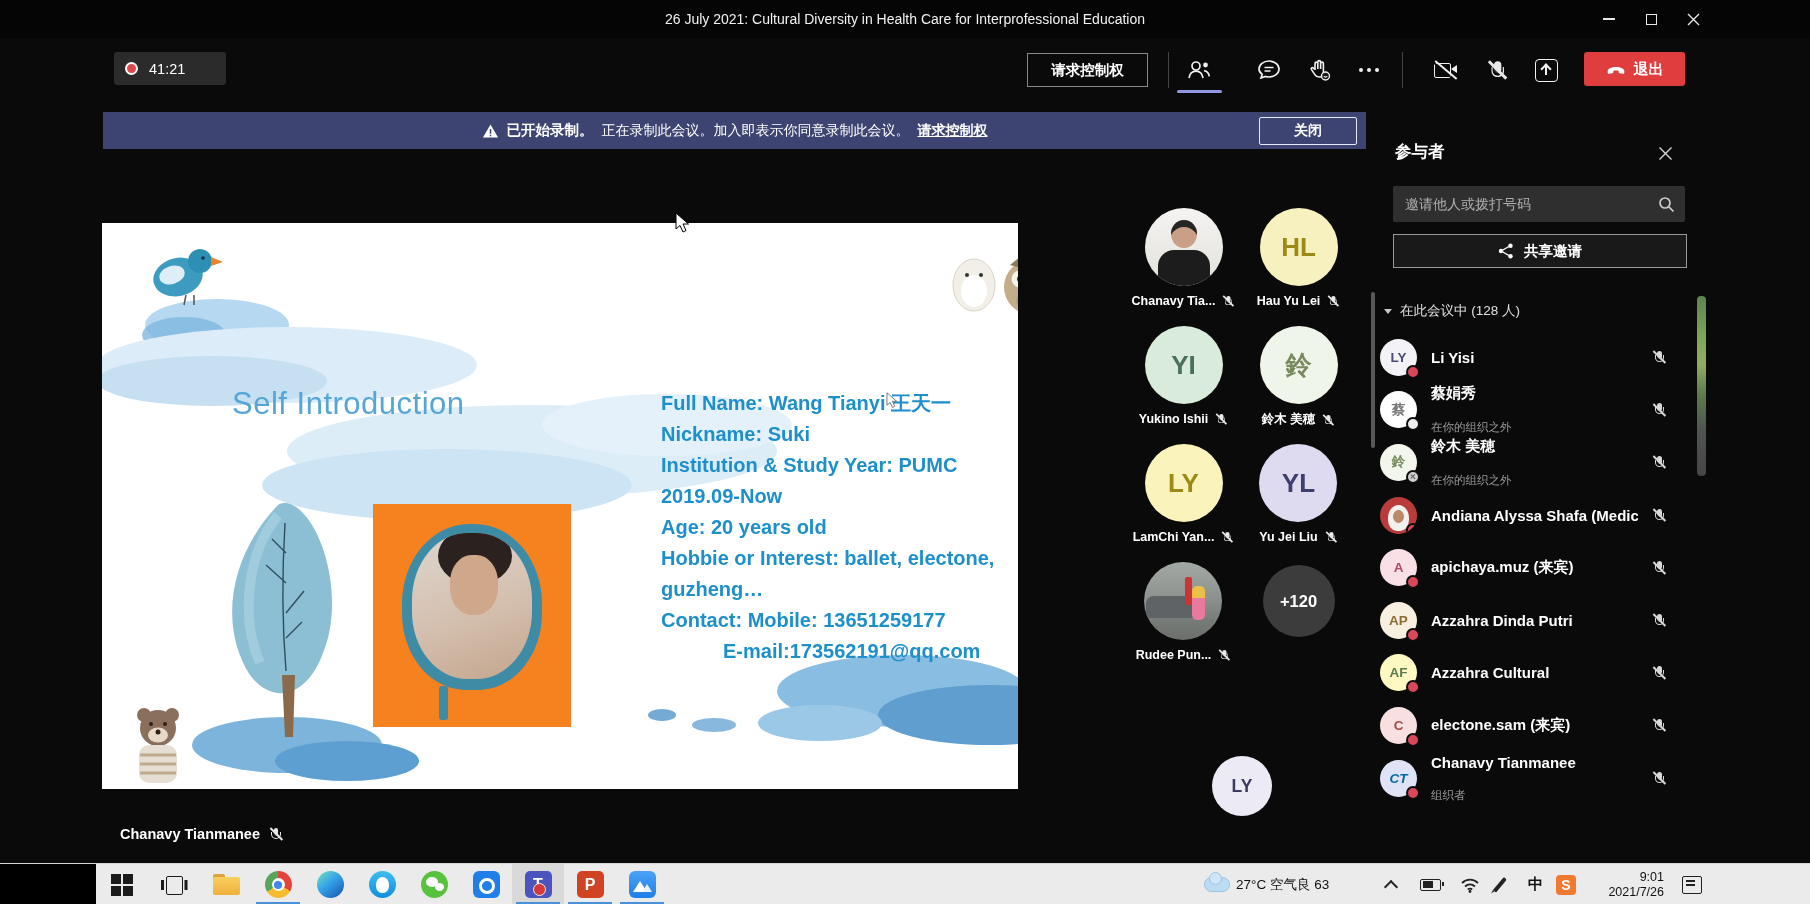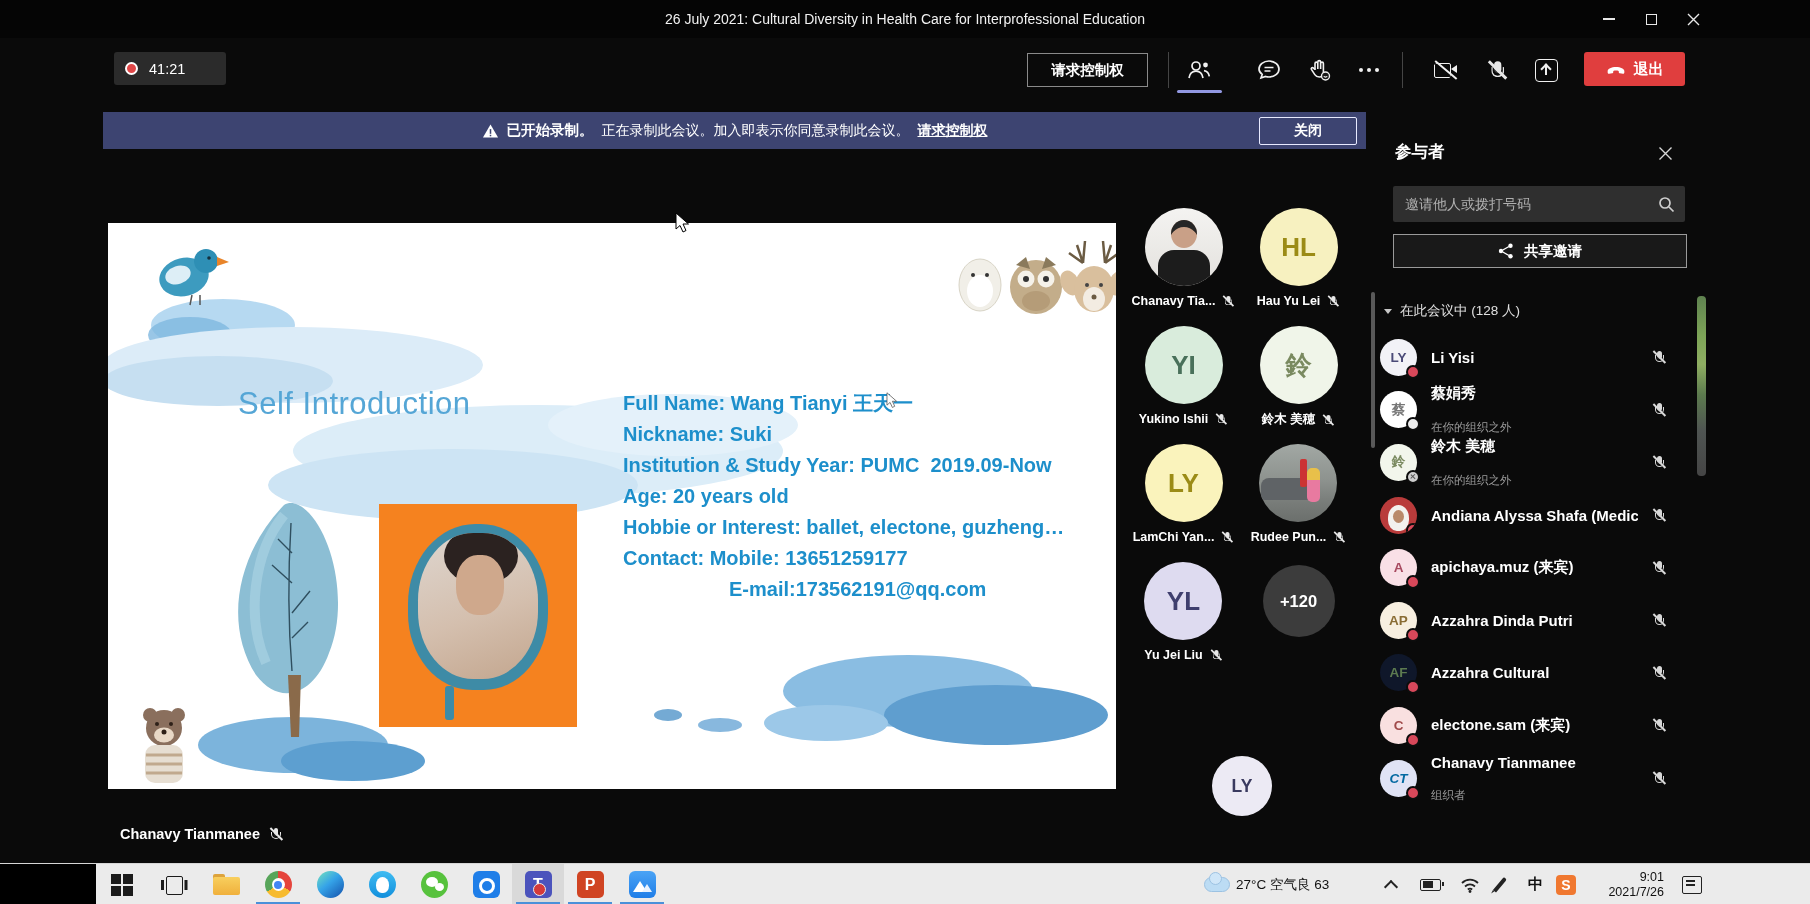--- a/index.html
+++ b/index.html
@@ -43,25 +43,25 @@
   .share-up{position:relative;width:21px;height:21px;border:1.7px solid #f0f0f0;border-radius:4px;}
   .share-up::before{content:"";position:absolute;left:9.2px;top:5px;width:2px;height:10px;background:#f0f0f0;}
   .share-up::after{content:"";position:absolute;left:6.6px;top:5.5px;width:6px;height:6px;border-left:2px solid #f0f0f0;border-top:2px solid #f0f0f0;transform:rotate(45deg);}
   
   .banner{position:absolute;left:103px;top:112px;width:1263px;height:37px;background:#3d4471;display:flex;align-items:center;justify-content:center;gap:8px;color:#fff;font-size:14px;}
   .banner .b-bold{font-weight:700;font-size:14.5px;}
   .banner .b-link{text-decoration:underline;font-weight:600;}
   .banner-close{position:absolute;right:9px;top:5px;width:96px;height:26px;border:1px solid #e8eaff;border-radius:2px;
                 display:flex;align-items:center;justify-content:center;color:#fff;font-size:14px;font-weight:700;}
   
-  .slide{position:absolute;left:108px;top:223px;width:1008px;height:566px;background:#fff;overflow:hidden;}
+  .slide{position:absolute;left:102px;top:223px;width:916px;height:566px;background:#fff;overflow:hidden;}
   .slide-art{position:absolute;left:0;top:0;}
   .slide-title{position:absolute;left:130px;top:163px;font-size:31px;color:#55a6d6;letter-spacing:.5px;}
   .slide-text{position:absolute;left:515px;top:165px;white-space:pre-wrap;}
-  .slide-line{font-size:20px;font-weight:700;color:#1d8fcb;line-height:31px;}
+  .slide-line{font-size:20px;font-weight:700;color:#1d8fcb;line-height:31px;margin-left:44px;}
   .slide-line.indent{margin-left:106px;}
   .orange-rect{position:absolute;left:271px;top:281px;width:198px;height:223px;background:#f5821f;}
   .mirror-frame{position:absolute;left:29px;top:20px;width:140px;height:166px;background:#3e8ba6;border-radius:48% 48% 46% 46%;}
   .mirror-photo{position:absolute;left:10px;top:9px;right:10px;bottom:11px;border-radius:46%;overflow:hidden;
                 background:linear-gradient(160deg,#ded6cf 0%,#d4bfae 55%,#c3a68e 100%);}
   .mirror-photo::before{content:"";position:absolute;left:26px;top:-6px;width:74px;height:58px;background:#2b2220;border-radius:50%;}
   .mirror-photo::after{content:"";position:absolute;left:38px;top:22px;width:48px;height:60px;background:#cfa88c;border-radius:45%;}
   .mirror-handle{position:absolute;left:66px;top:182px;width:9px;height:34px;background:#3e8ba6;border-radius:3px;}
   
   .speaker-label{position:absolute;left:120px;top:826px;display:flex;align-items:center;gap:9px;color:#fff;font-size:14.5px;font-weight:600;}
@@ -388,32 +388,32 @@
       <div class="tile">
         <div class="tile-avatar" style="background: rgb(250, 243, 188); color: rgb(155, 139, 22);">LY</div>
         <div class="tile-label">
           <span>LamChi Yan...</span>
           <span class="mic-off">
             <i class="slash"></i>
           </span>
         </div>
       </div>
       <div class="tile">
+        <div class="tile-avatar" style="background: rgb(222, 219, 240); color: rgb(63, 63, 110);">YL</div>
+        <div class="tile-label">
+          <span>Yu Jei Liu</span>
+          <span class="mic-off">
+            <i class="slash"></i>
+          </span>
+        </div>
+      </div>
+      <div class="tile">
         <div class="tile-avatar photo-outdoor"></div>
         <div class="tile-label">
           <span>Rudee Pun...</span>
-          <span class="mic-off">
-            <i class="slash"></i>
-          </span>
-        </div>
-      </div>
-      <div class="tile">
-        <div class="tile-avatar" style="background: rgb(222, 219, 240); color: rgb(63, 63, 110);">YL</div>
-        <div class="tile-label">
-          <span>Yu Jei Liu</span>
           <span class="mic-off">
             <i class="slash"></i>
           </span>
         </div>
       </div>
       <div class="tile">
         <div class="tile-avatar overflow" style="background: rgb(60, 60, 60); color: rgb(255, 255, 255);">+120</div>
       </div>
     </div>
   <div class="float-tile" style="background: rgb(236, 234, 244); color: rgb(58, 58, 95);">
@@ -501,21 +501,21 @@
       <div class="p-row">
         <div class="p-avatar" style="background: rgb(247, 239, 224); color: rgb(138, 109, 53);">AP<span class="p-presence red"></span></div>
         <div class="p-texts">
           <div class="p-name">Azzahra Dinda Putri</div>
         </div>
         <span class="mic-off">
           <i class="slash"></i>
         </span>
       </div>
       <div class="p-row">
-        <div class="p-avatar" style="background: #0f172a; color: rgb(92, 122, 80);">AF<span class="p-presence red"></span></div>
+        <div class="p-avatar" style="background: #fef9c3; color: rgb(92, 122, 80);">AF<span class="p-presence red"></span></div>
         <div class="p-texts">
           <div class="p-name">Azzahra Cultural</div>
         </div>
         <span class="mic-off">
           <i class="slash"></i>
         </span>
       </div>
       <div class="p-row">
         <div class="p-avatar" style="background: rgb(249, 224, 224); color: rgb(160, 74, 74);">C<span class="p-presence red"></span></div>
         <div class="p-texts">

